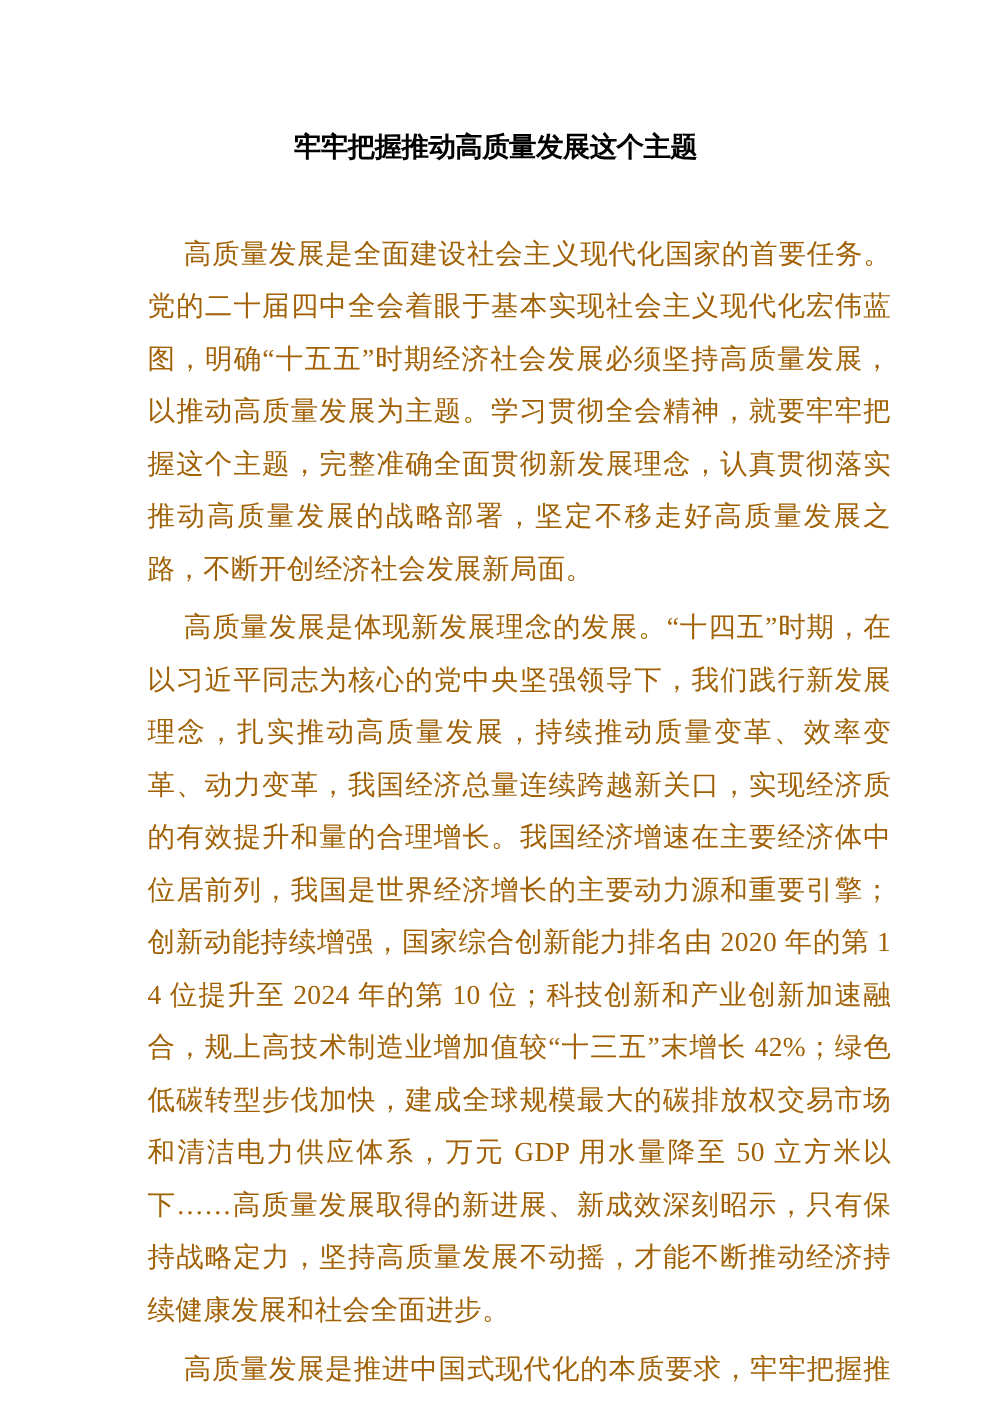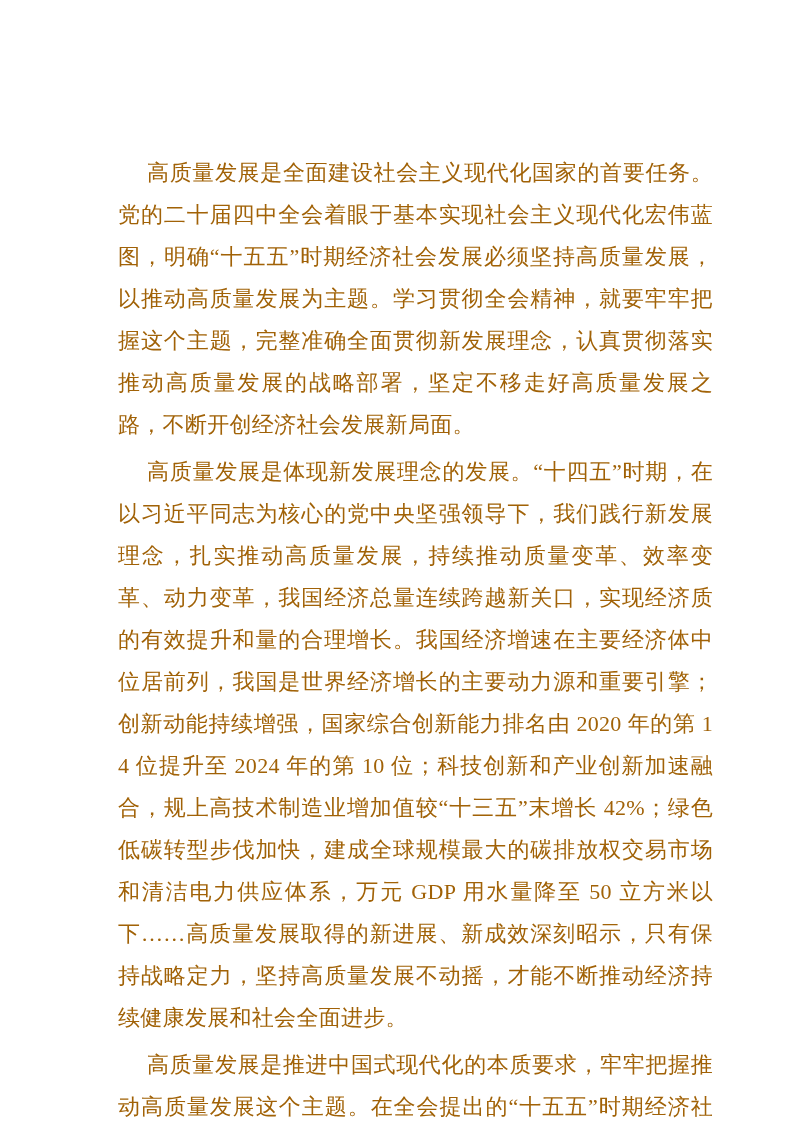--- a/index.html
+++ b/index.html
@@ -43,18 +43,19 @@
     text-align: justify;
     text-justify: inter-character;
     text-indent: 29px;
     word-break: break-all;
   }
 </style>
 </head>
 <body>
 
 <div class="page">
+  <h1 class="doc-title">牢牢把握推动高质量发展这个主题</h1>
   <div class="doc-body">
     <p>高质量发展是全面建设社会主义现代化国家的首要任务。党的二十届四中全会着眼于基本实现社会主义现代化宏伟蓝图，明确“十五五”时期经济社会发展必须坚持高质量发展，以推动高质量发展为主题。学习贯彻全会精神，就要牢牢把握这个主题，完整准确全面贯彻新发展理念，认真贯彻落实推动高质量发展的战略部署，坚定不移走好高质量发展之路，不断开创经济社会发展新局面。</p>
     <p>高质量发展是体现新发展理念的发展。“十四五”时期，在以习近平同志为核心的党中央坚强领导下，我们践行新发展理念，扎实推动高质量发展，持续推动质量变革、效率变革、动力变革，我国经济总量连续跨越新关口，实现经济质的有效提升和量的合理增长。我国经济增速在主要经济体中位居前列，我国是世界经济增长的主要动力源和重要引擎；创新动能持续增强，国家综合创新能力排名由 2020 年的第 14 位提升至 2024 年的第 10 位；科技创新和产业创新加速融合，规上高技术制造业增加值较“十三五”末增长 42%；绿色低碳转型步伐加快，建成全球规模最大的碳排放权交易市场和清洁电力供应体系，万元 GDP 用水量降至 50 立方米以下……高质量发展取得的新进展、新成效深刻昭示，只有保持战略定力，坚持高质量发展不动摇，才能不断推动经济持续健康发展和社会全面进步。</p>
     <p>高质量发展是推进中国式现代化的本质要求，牢牢把握推动高质量发展这个主题。在全会提出的“十五五”时期经济社会发展主要目标中，</p>
   </div>
 </div>
 
 </body></html>

